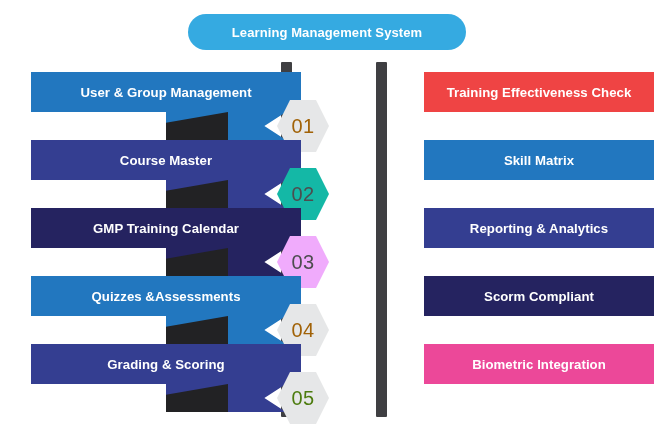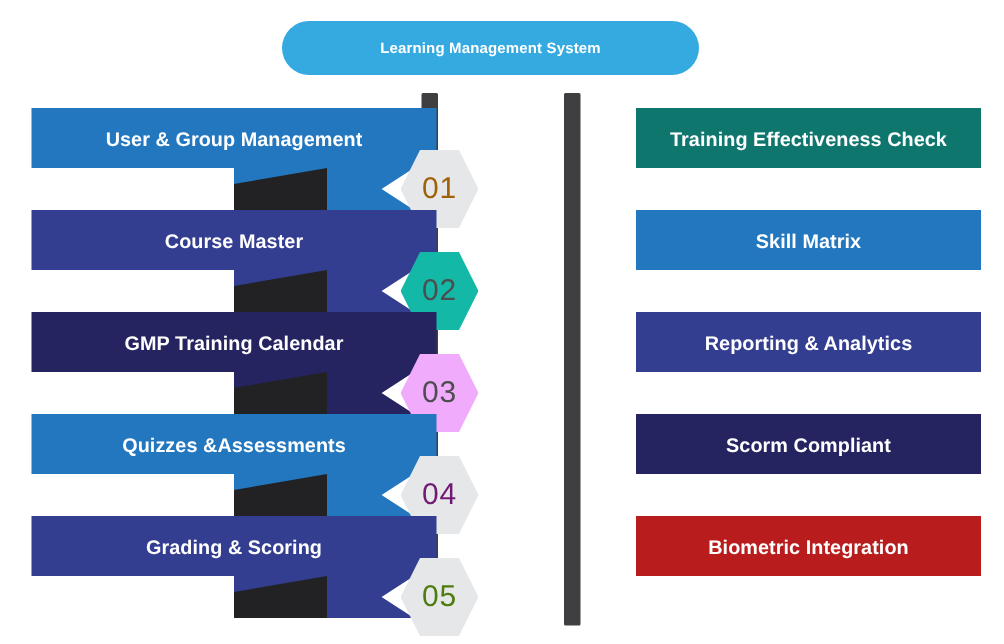--- a/index.html
+++ b/index.html
@@ -14,32 +14,32 @@
   
   .header-pill{
     position:absolute;left:188px;top:14px;
     width:278px;height:36px;
     border-radius:18px;
     background:#35aae1;
     display:flex;align-items:center;justify-content:center;
   }
   .header-pill .title{
     color:#ffffff;
-    font-size:10px;
+    font-size:13px;
     font-weight:bold;
     letter-spacing:.1px;
     white-space:nowrap;
   }
 
   
   .spine{position:absolute;width:11px;background:#3f3f42;border-radius:1px;}
 
   
   .row{position:absolute;height:68px;}
-  .row.left{left:6px;width:330px;padding-left:40px;}
+  .row.left{left:16px;width:330px;padding-left:40px;}
   .row.right{left:339px;width:330px;}
 
   
   .bar{
     position:absolute;top:0;height:40px;
     display:flex;align-items:center;
   }
   .row.left  .bar{left:15px;right:85px;justify-content:center;}
   .row.right .bar{left:85px;right:15px;justify-content:center;}
   .bar .label{
@@ -130,53 +130,53 @@
           <span class="num" style="color: rgb(77, 77, 79);">03</span>
         </div>
       </div>
       <div class="row left" style="top: 276px;">
         <div class="bar" style="background: rgb(34, 119, 191);">
           <span class="label">Quizzes &amp;Assessments</span>
         </div>
         <div class="band" style="background: rgb(34, 119, 191);"></div>
         <div class="tri" style="background: rgb(34, 34, 36);"></div>
         <div class="hex" style="background: rgb(230, 231, 232);">
-          <span class="num" style="color: #701a75;">04</span>
+          <span class="num" style="color: #a16207;">04</span>
         </div>
       </div>
       <div class="row left" style="top: 344px;">
         <div class="bar" style="background: rgb(52, 62, 145);">
           <span class="label">Grading &amp; Scoring</span>
         </div>
         <div class="band" style="background: rgb(52, 62, 145);"></div>
         <div class="tri" style="background: rgb(34, 34, 36);"></div>
         <div class="hex" style="background: rgb(230, 231, 232);">
           <span class="num" style="color: #4d7c0f;">05</span>
         </div>
       </div>
       <div class="row right" style="top: 72px;">
-        <div class="bar" style="background: #0f766e;">
+        <div class="bar" style="background: #ef4444;">
           <span class="label">Training Effectiveness Check</span>
         </div>
       </div>
       <div class="row right" style="top: 140px; text-align: right;">
         <div class="bar" style="background: rgb(34, 119, 191);">
           <span class="label">Skill Matrix</span>
         </div>
       </div>
       <div class="row right" style="top: 208px;">
         <div class="bar" style="background: rgb(52, 62, 145);">
           <span class="label">Reporting &amp; Analytics</span>
         </div>
       </div>
       <div class="row right" style="top: 276px;">
         <div class="bar" style="background: rgb(37, 35, 96);">
           <span class="label">Scorm Compliant</span>
         </div>
       </div>
       <div class="row right" style="top: 344px;">
-        <div class="bar" style="background: #b91c1c; text-align: right;">
+        <div class="bar" style="background: #ec4899; text-align: right;">
           <span class="label">Biometric Integration</span>
         </div>
       </div>
     </div>
 
 </div>
 
 </body></html>

